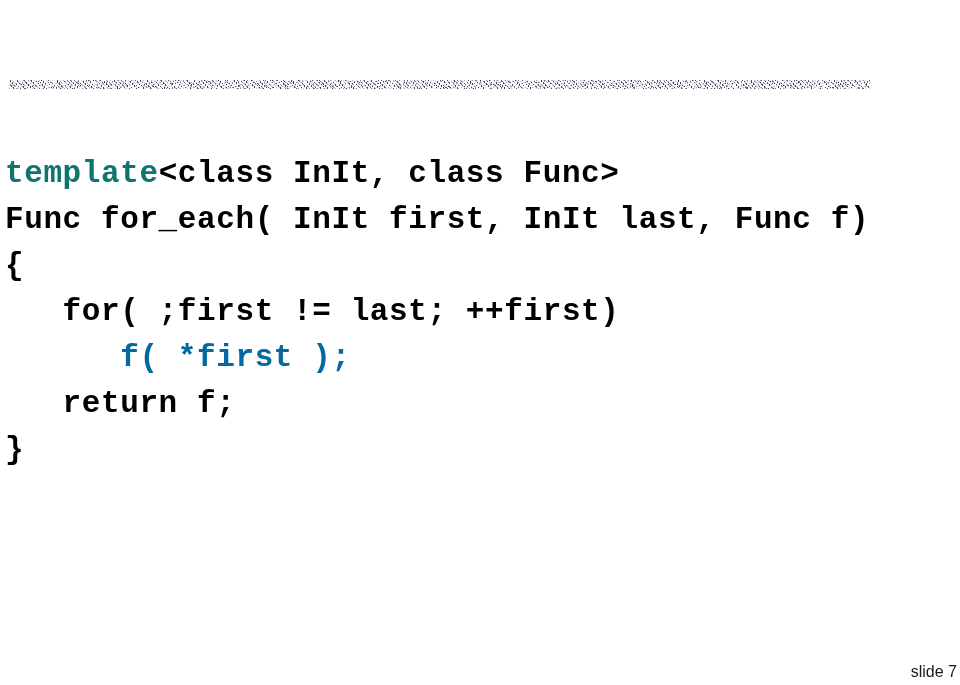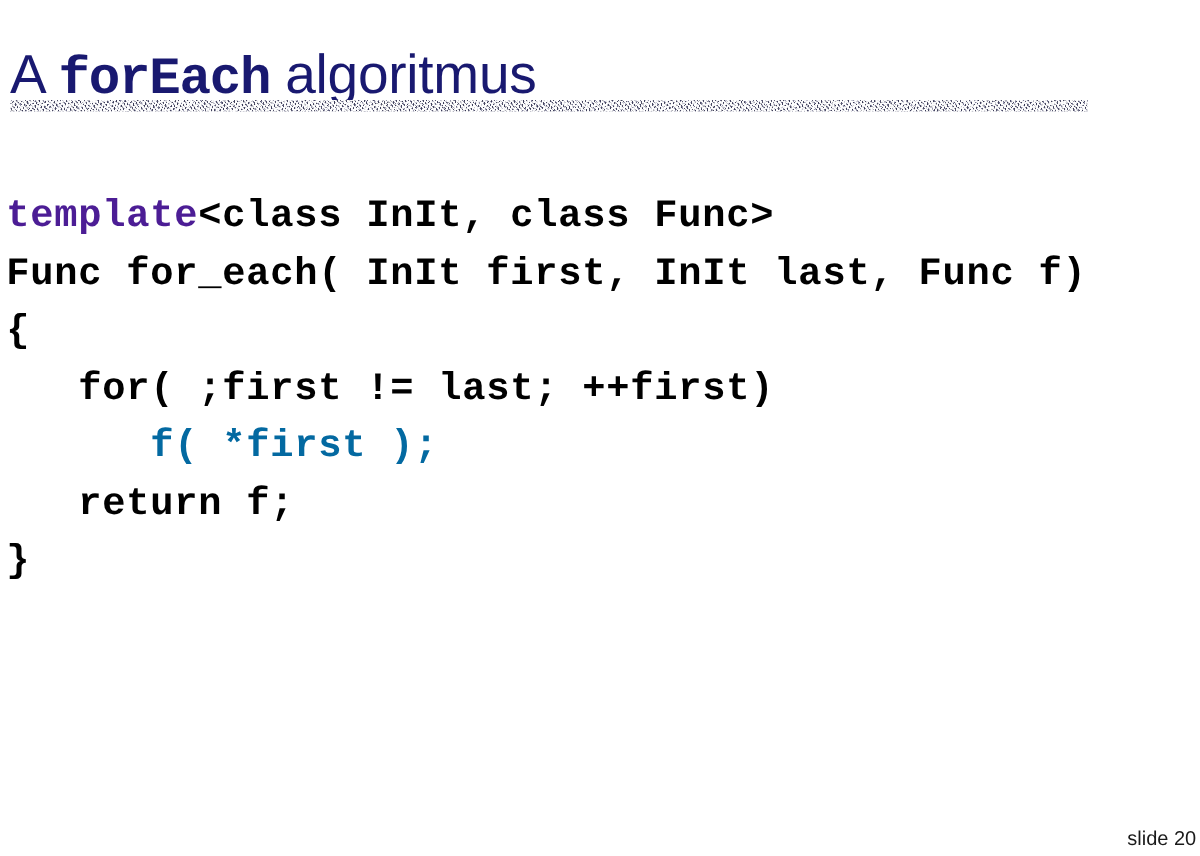--- a/index.html
+++ b/index.html
@@ -107,42 +107,39 @@
     font-weight: 700;
     line-height: 46px;
     white-space: pre;
     color: #000000;
     letter-spacing: 0.6px;
   }
   .code .line {
     height: 46px;
     white-space: pre;
   }
-  .code .kw { color: #4c1d95; }
+  .code .kw { color: #0f766e; }
   .code .blue { color: #0369a1; }
 
   
   .footer {
     position: absolute;
     right: 3px;
     bottom: 3px;
     font-family: "Liberation Sans", sans-serif;
     font-size: 16px;
     color: #1a1a1a;
     line-height: 20px;
   }
 </style>
 </head>
 <body>
 
 <div class="slide">
 
-  <h1 class="title">
-    <span class="t-sans">A </span><span class="t-mono">forEach</span><span class="t-sans"> algoritmus</span>
-  </h1>
 
   <div class="divider"></div>
 
   <pre class="code"><div class="line"><span class="kw">template</span><span>&lt;class InIt, class Func&gt;</span></div><div class="line"><span>Func for_each( InIt first, InIt last, Func f)</span></div><div class="line"><span>{</span></div><div class="line"><span>   for( ;first != last; ++first)</span></div><div class="line"><span class="blue">      f( *first );</span></div><div class="line"><span>   return f;</span></div><div class="line"><span>}</span></div></pre>
 
-  <div class="footer">slide 20</div>
+  <div class="footer">slide 7</div>
 
 </div>
 
 </body></html>

